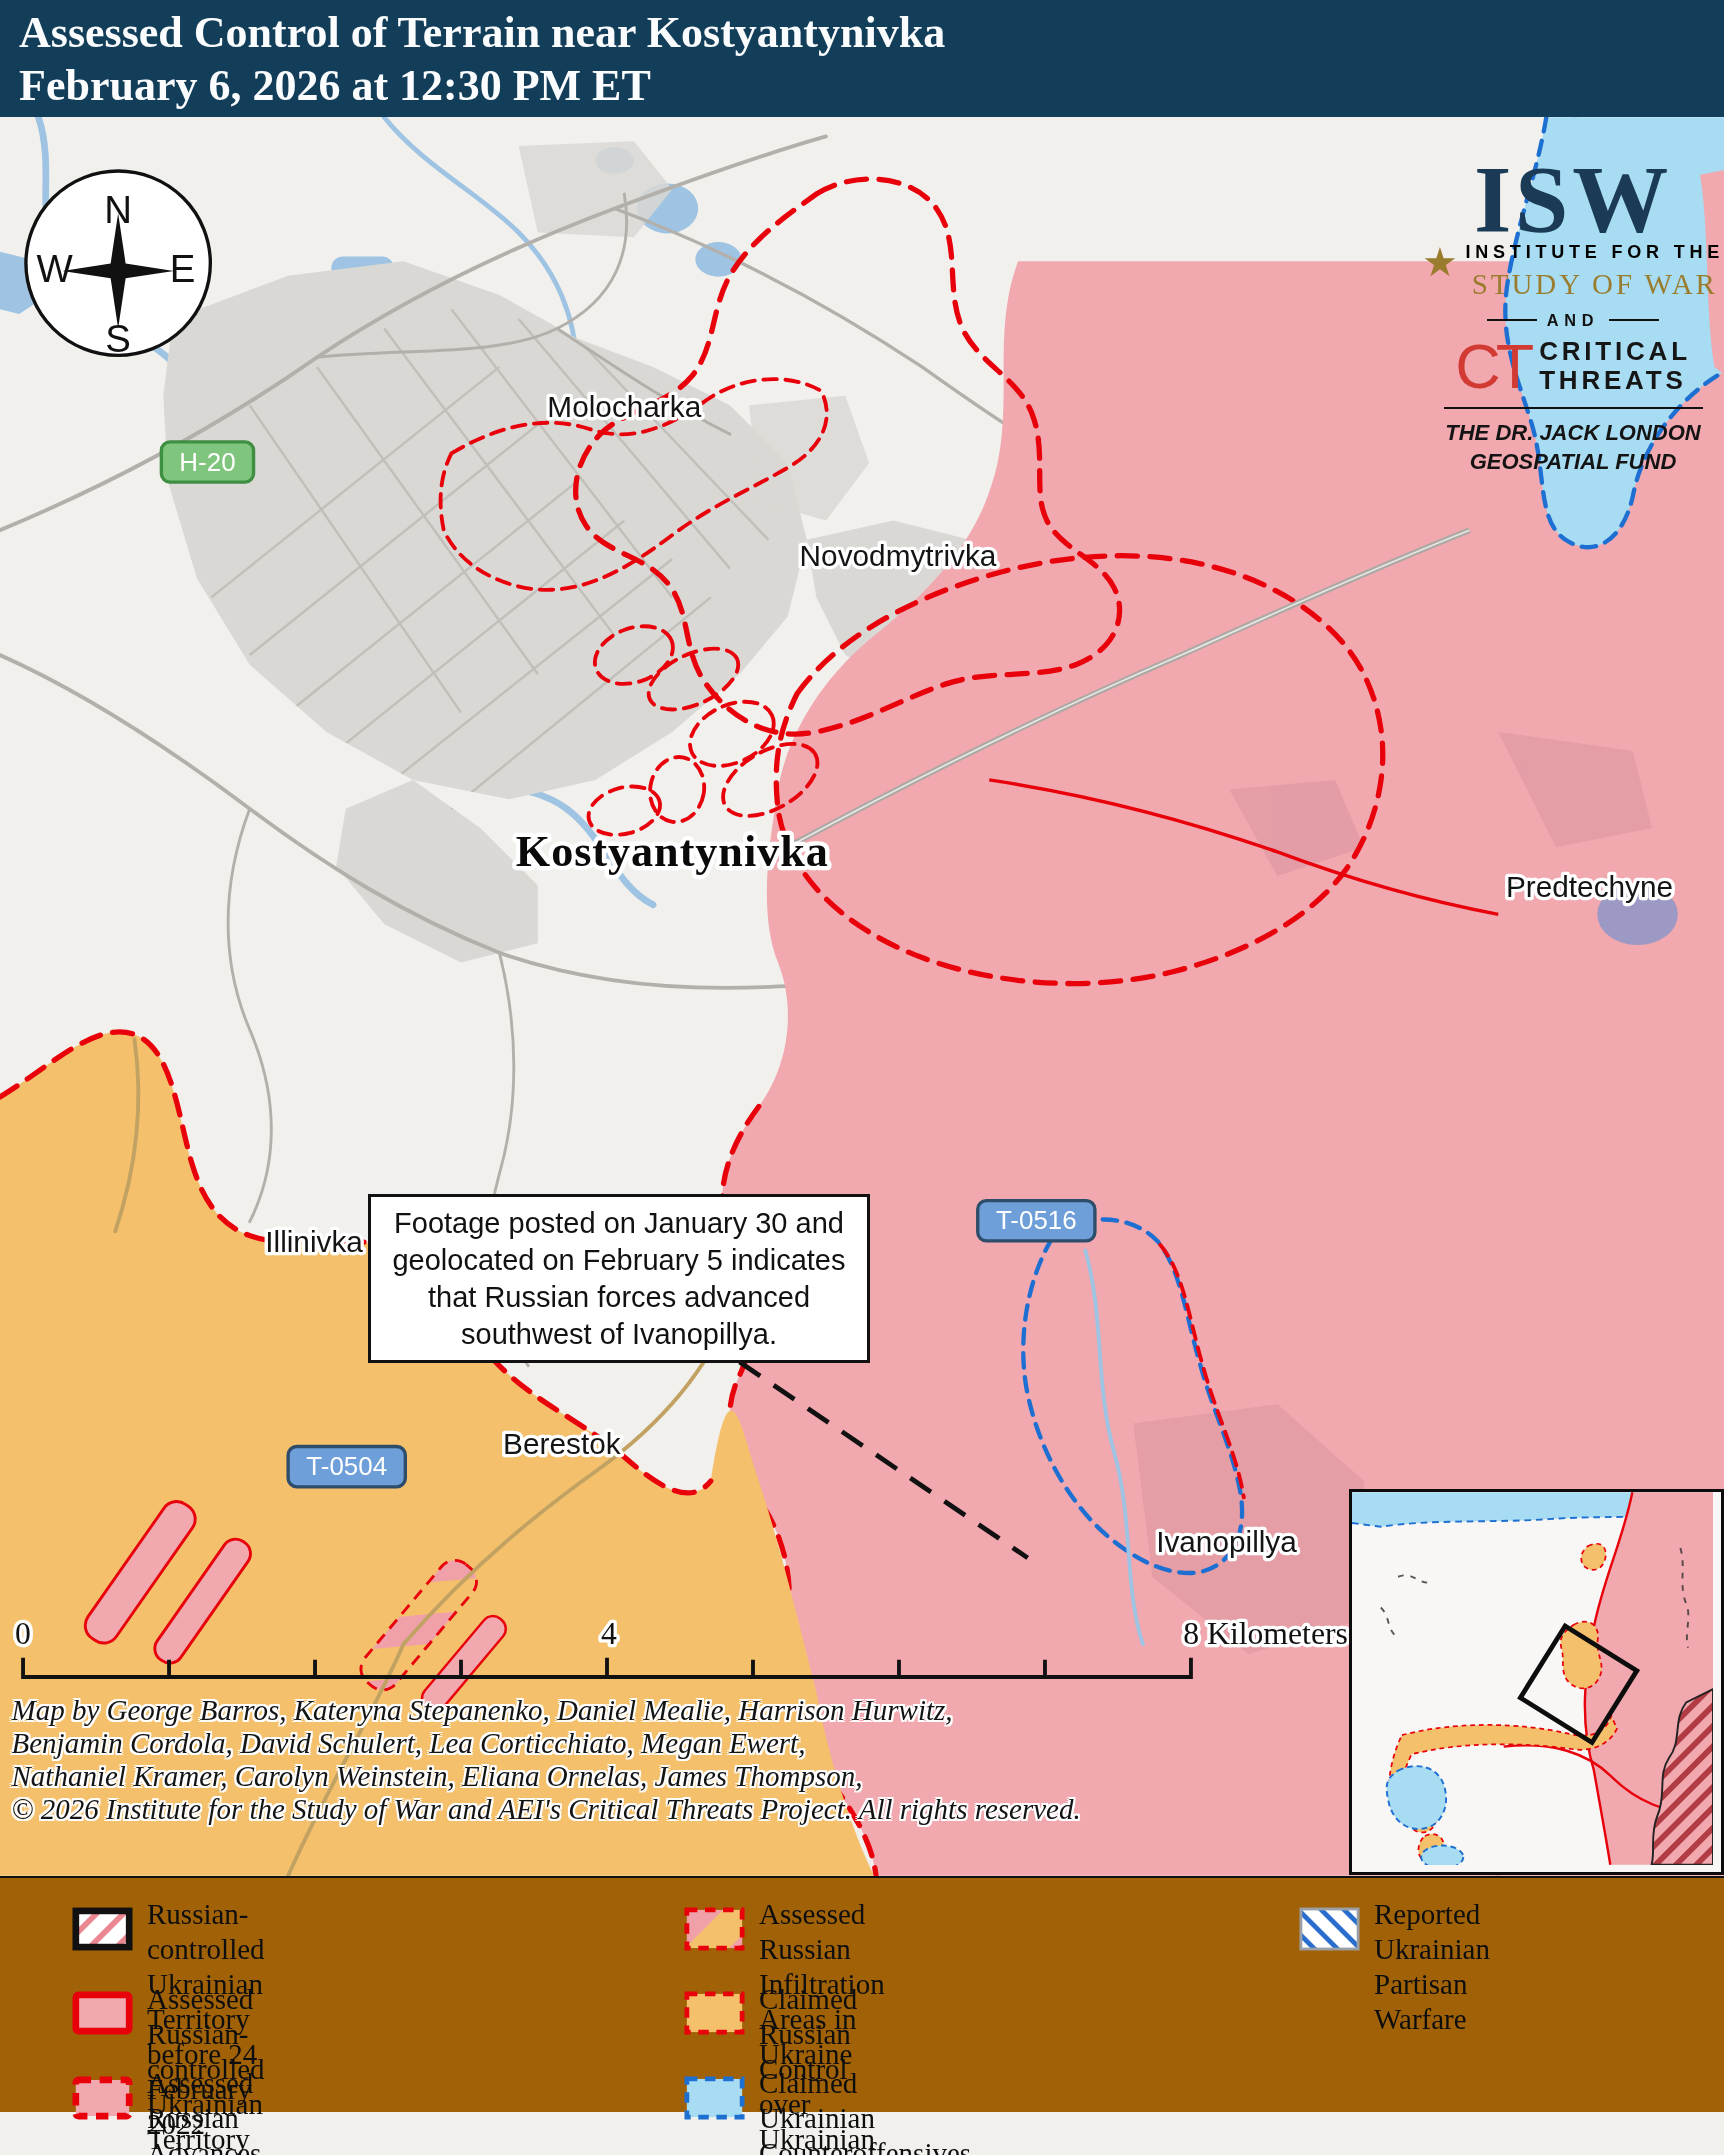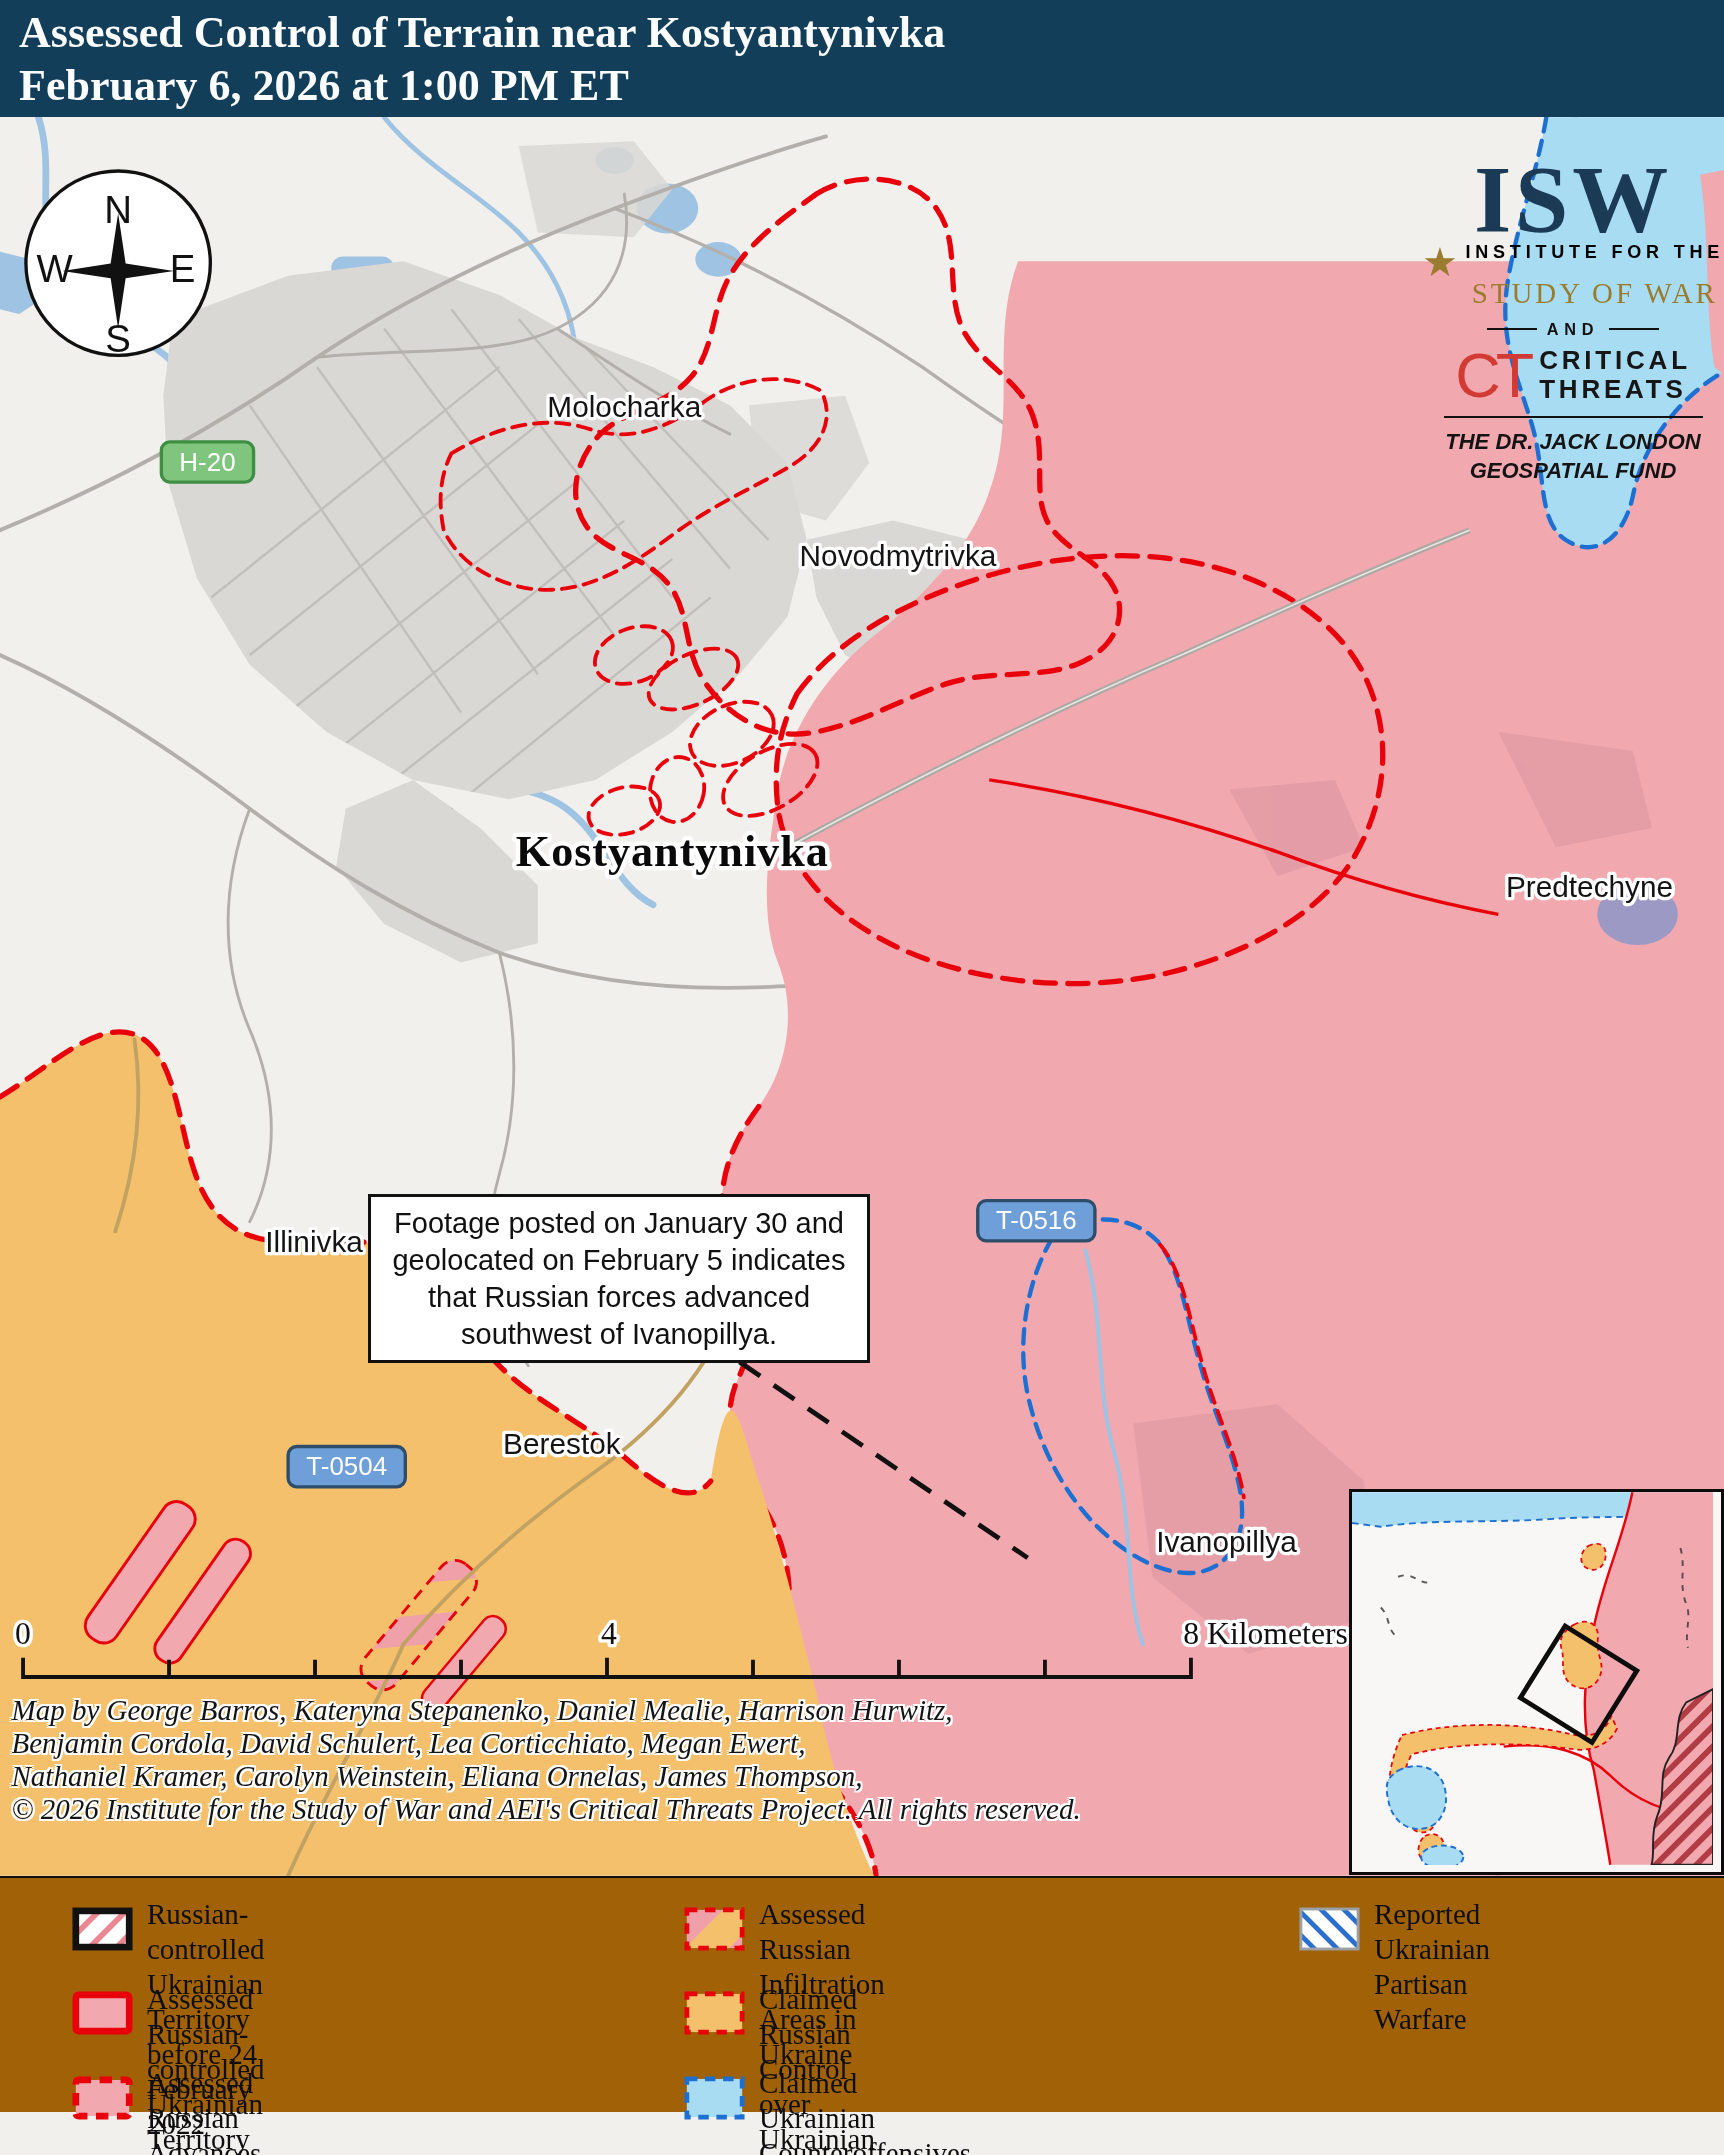--- a/index.html
+++ b/index.html
@@ -41,21 +41,21 @@
            border:3.8px solid #111;padding:7.7px 5.8px;text-align:center;font-family:"Liberation Sans",sans-serif;
            font-size:29px;line-height:37px;color:#111;}
 
   
   .logoblock{position:absolute;left:1420px;top:35px;width:306px;text-align:center;color:var(--navy);}
   .isw-word{font-family:"Liberation Serif",serif;font-weight:bold;font-size:96px;line-height:96px;
             color:var(--navy);letter-spacing:3.8px;}
   .isw-sub{display:flex;justify-content:center;align-items:flex-start;gap:7.7px;margin-top:-5.8px;}
   .isw-star{color:var(--gold);font-size:40px;line-height:40px;font-family:"DejaVu Sans",sans-serif;}
   .isw-inst{font-family:"Liberation Sans",sans-serif;font-size:18px;letter-spacing:4.8px;color:#000000;font-weight:bold;}
-  .isw-study{font-family:"Liberation Serif",serif;font-size:29px;letter-spacing:2.9px;color:var(--gold);margin-top:14px;}
+  .isw-study{font-family:"Liberation Serif",serif;font-size:29px;letter-spacing:2.9px;color:var(--gold);margin-top:5px;}
   .logo-and{display:flex;align-items:center;gap:9.6px;justify-content:center;margin:9.6px 0 7.7px 0;}
   .logo-and .rule{width:50px;height:1.9px;background:#111;}
   .logo-and .and-t{font-family:"Liberation Sans",sans-serif;font-size:16.3px;letter-spacing:5.8px;color:#111;font-weight:bold;}
   .ct-row{display:flex;align-items:center;justify-content:center;gap:9.6px;}
   .ct-mark{font-family:"Liberation Sans",sans-serif;font-weight:normal;font-size:63px;line-height:58px;
            color:var(--ctred);letter-spacing:-4.8px;}
   .ct-words{text-align:left;font-family:"Liberation Sans",sans-serif;font-weight:bold;color:#161616;}
   .ct-words div{font-size:26px;letter-spacing:3.8px;line-height:29px;}
   .logo-rule{width:259px;height:1.9px;background:#111;margin:11.5px auto 9.6px auto;}
   .fund{font-family:"Liberation Sans",sans-serif;font-style:italic;font-weight:bold;font-size:22px;
@@ -75,21 +75,21 @@
   .lg-sw{position:absolute;width:61px;height:44px;}
   .lg-txt{position:absolute;font-size:29px;line-height:35px;color:#0E0E0E;}
 </style>
 </head>
 <body>
 
 <div id="app">
 
   <div class="titlebar">
     <div class="t1">Assessed Control of Terrain near Kostyantynivka</div>
-    <div class="t2">February 6, 2026 at 1:00 PM ET</div>
+    <div class="t2">February 6, 2026 at 12:30 PM ET</div>
   </div>
 
   <div class="map">
     <svg class="base" width="1724" height="1759" viewBox="0 0 1795 1831">
       <defs>
         <pattern id="pat-infil" width="64" height="64" patternUnits="userSpaceOnUse" patternTransform="rotate(-45)">
           <rect width="64" height="64" class="f-orange"></rect>
           <rect width="64" height="31" fill="var(--pinkstripe)"></rect>
         </pattern>
         <pattern id="pat-redhatch" width="20" height="20" patternUnits="userSpaceOnUse" patternTransform="rotate(-45)">

